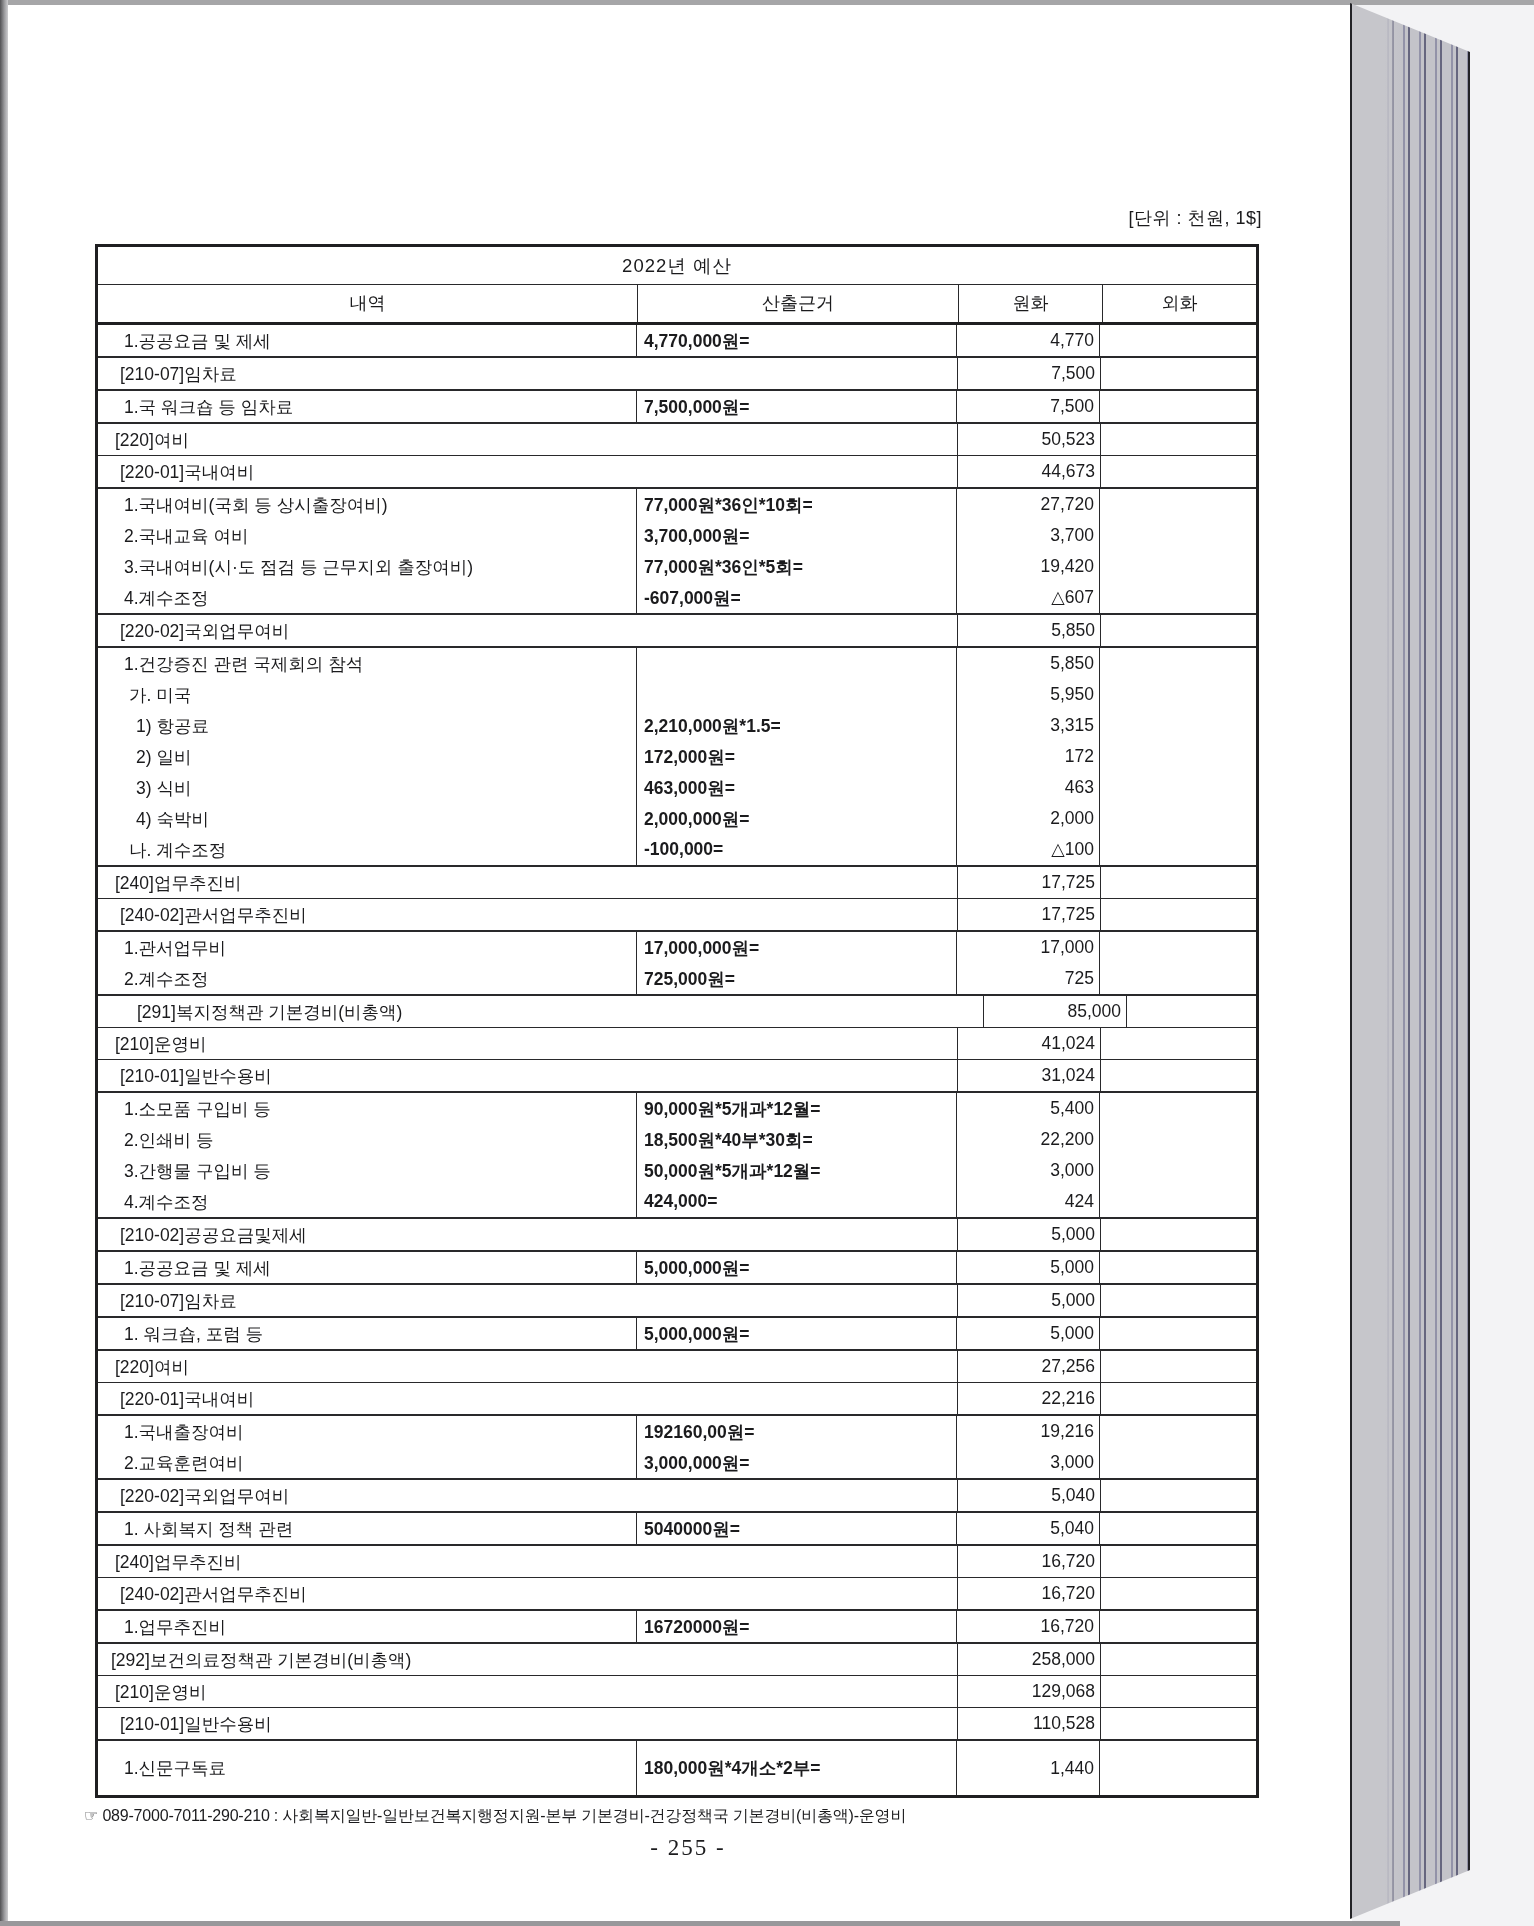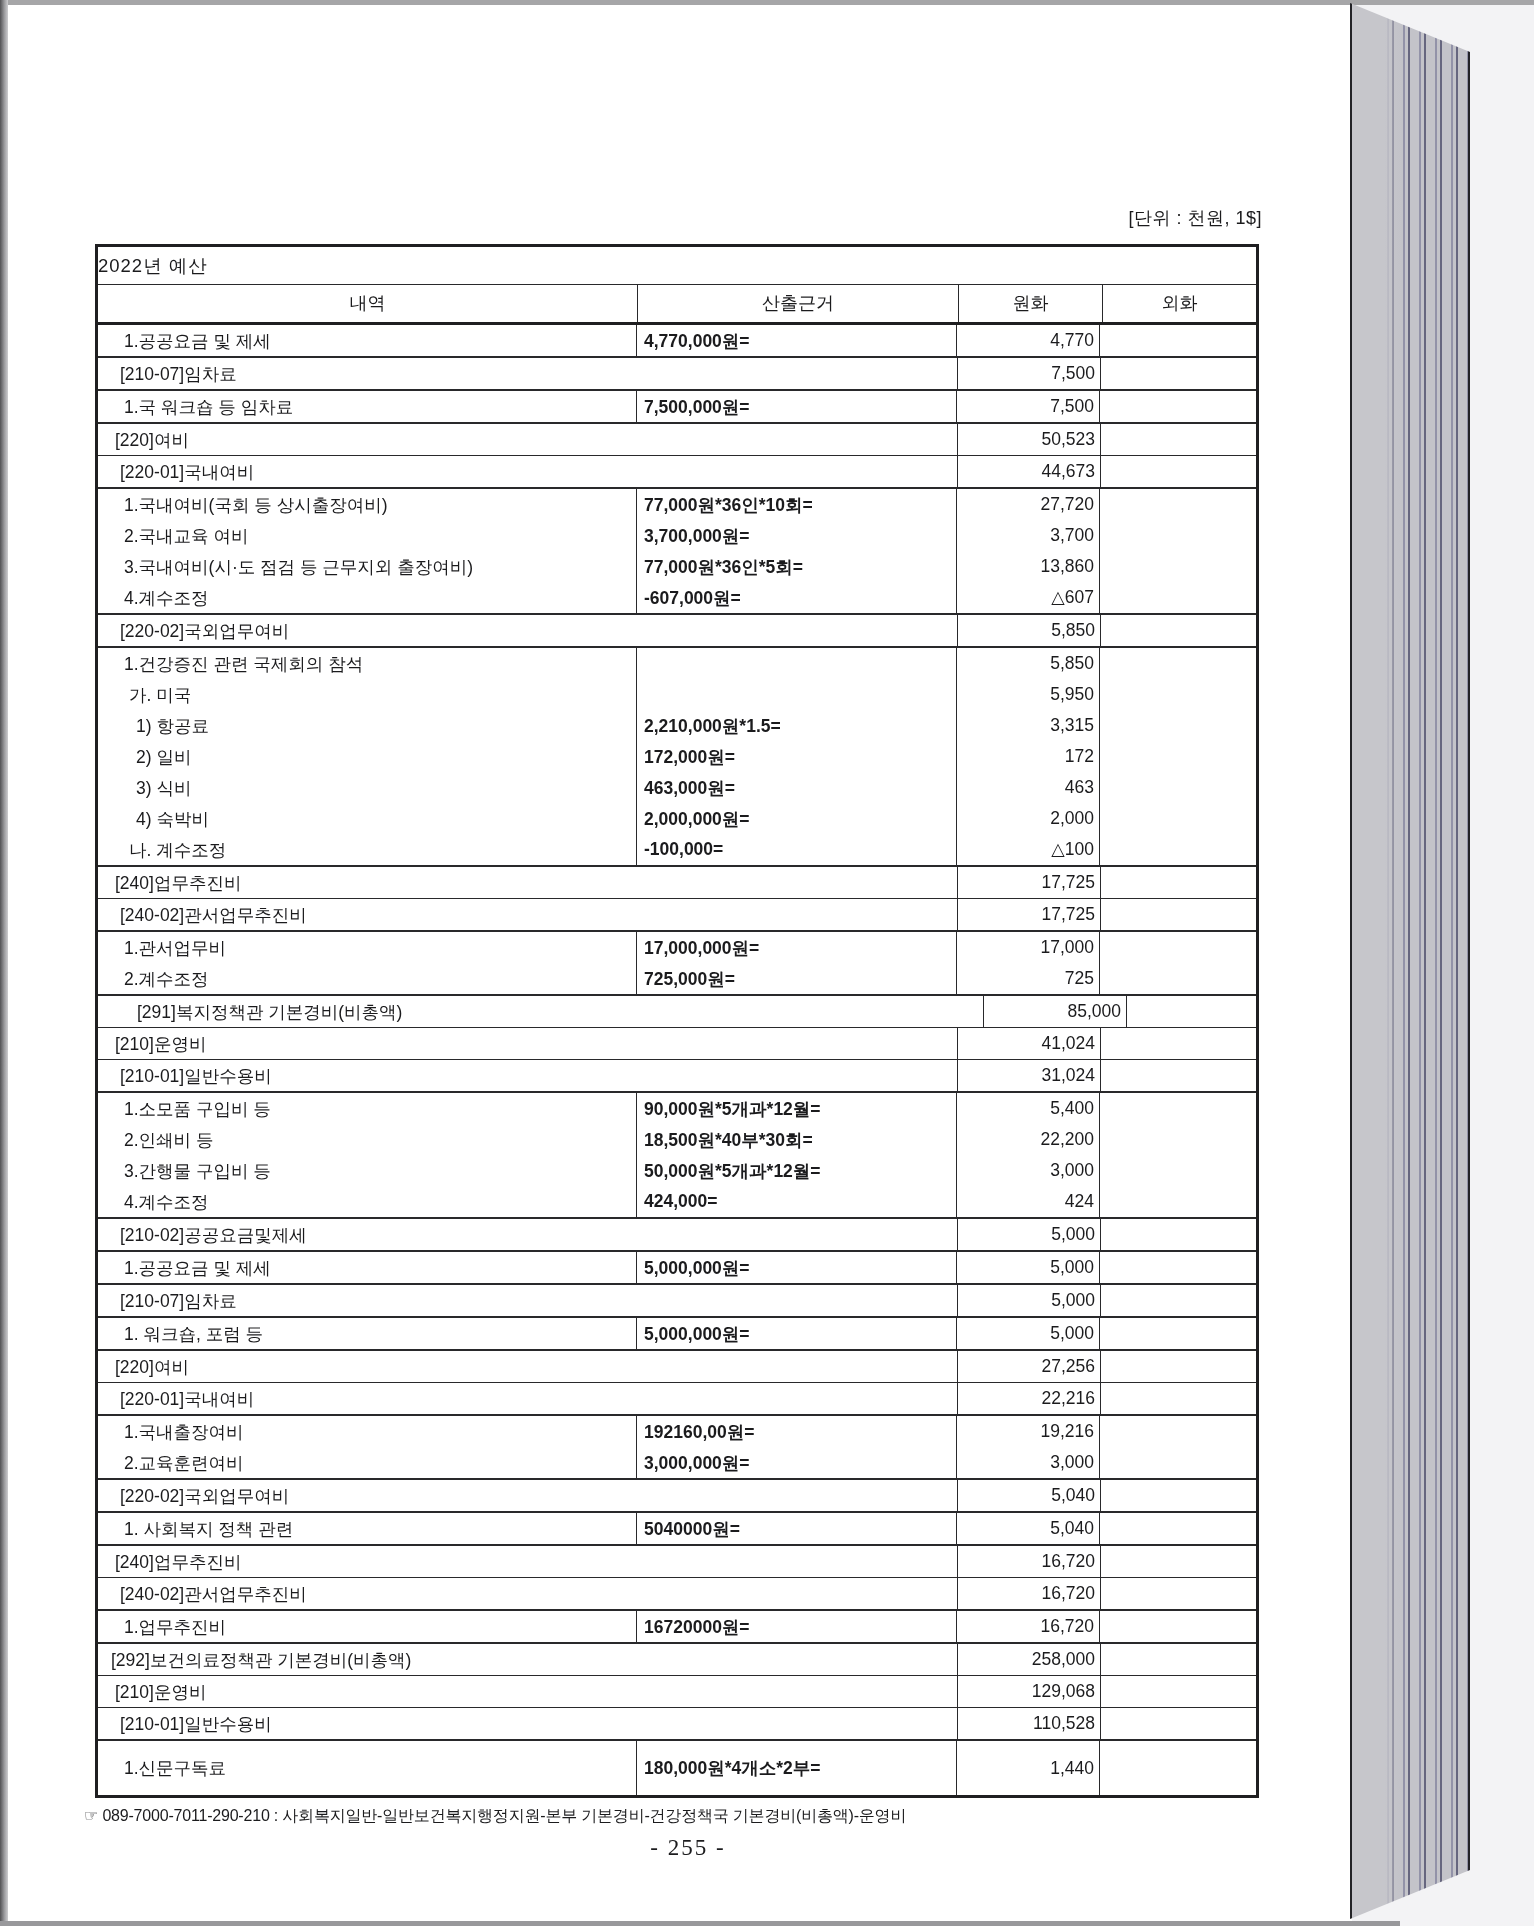--- a/index.html
+++ b/index.html
@@ -23,21 +23,21 @@
       linear-gradient(90deg,#c6c6cb 0 34px,rgba(198,198,203,0) 52px),
       repeating-linear-gradient(90deg,#c3c3c9 0 5px,#9292a8 5px 7px,#c3c3c9 7px 10px,#66667f 10px 12px,#c3c3c9 12px 16px),
       #c3c3c9;
     filter:drop-shadow(0 2px 2px rgba(0,0,0,.40));
   }
 
   .unit{position:absolute;top:201px;right:90px;font-size:18px;letter-spacing:.5px;}
 
   .btable{position:absolute;left:87px;top:239px;width:1164px;border:3px solid #1f1f21;
     box-sizing:border-box;font-size:17.5px;}
-  .t-title{height:37px;line-height:37px;text-align:left;font-size:18.5px;
+  .t-title{height:37px;line-height:37px;text-align:center;font-size:18.5px;
     border-bottom:1px solid #29292b;letter-spacing:1px;}
   .t-head{display:flex;height:37px;line-height:37px;text-align:center;
     border-bottom:3px solid #1f1f21;font-size:18px;}
   .h-label{width:539px;border-right:1px solid #29292b;}
   .h-calc{width:320px;border-right:1px solid #29292b;}
   .h-krw{width:143px;border-right:1px solid #29292b;}
   .h-fx{flex:1;}
 
   .blk{display:flex;}
   .col-label{width:539px;border-right:1px solid #29292b;box-sizing:border-box;}
@@ -150,21 +150,21 @@
             </div>
             <div class="col-calc">
               <div class="ln calc">77,000원*36인*10회=</div>
               <div class="ln calc">3,700,000원=</div>
               <div class="ln calc">77,000원*36인*5회=</div>
               <div class="ln calc">-607,000원=</div>
             </div>
             <div class="col-krw">
               <div class="ln amount">27,720</div>
               <div class="ln amount">3,700</div>
-              <div class="ln amount">13,860</div>
+              <div class="ln amount">19,420</div>
               <div class="ln amount">△607</div>
             </div>
             <div class="col-fx">
               <div class="ln amount"></div>
               <div class="ln amount"></div>
               <div class="ln amount"></div>
               <div class="ln amount"></div>
             </div>
           </div>
           <div class="blk" style="border-top: 2px solid rgb(41, 41, 43);">

